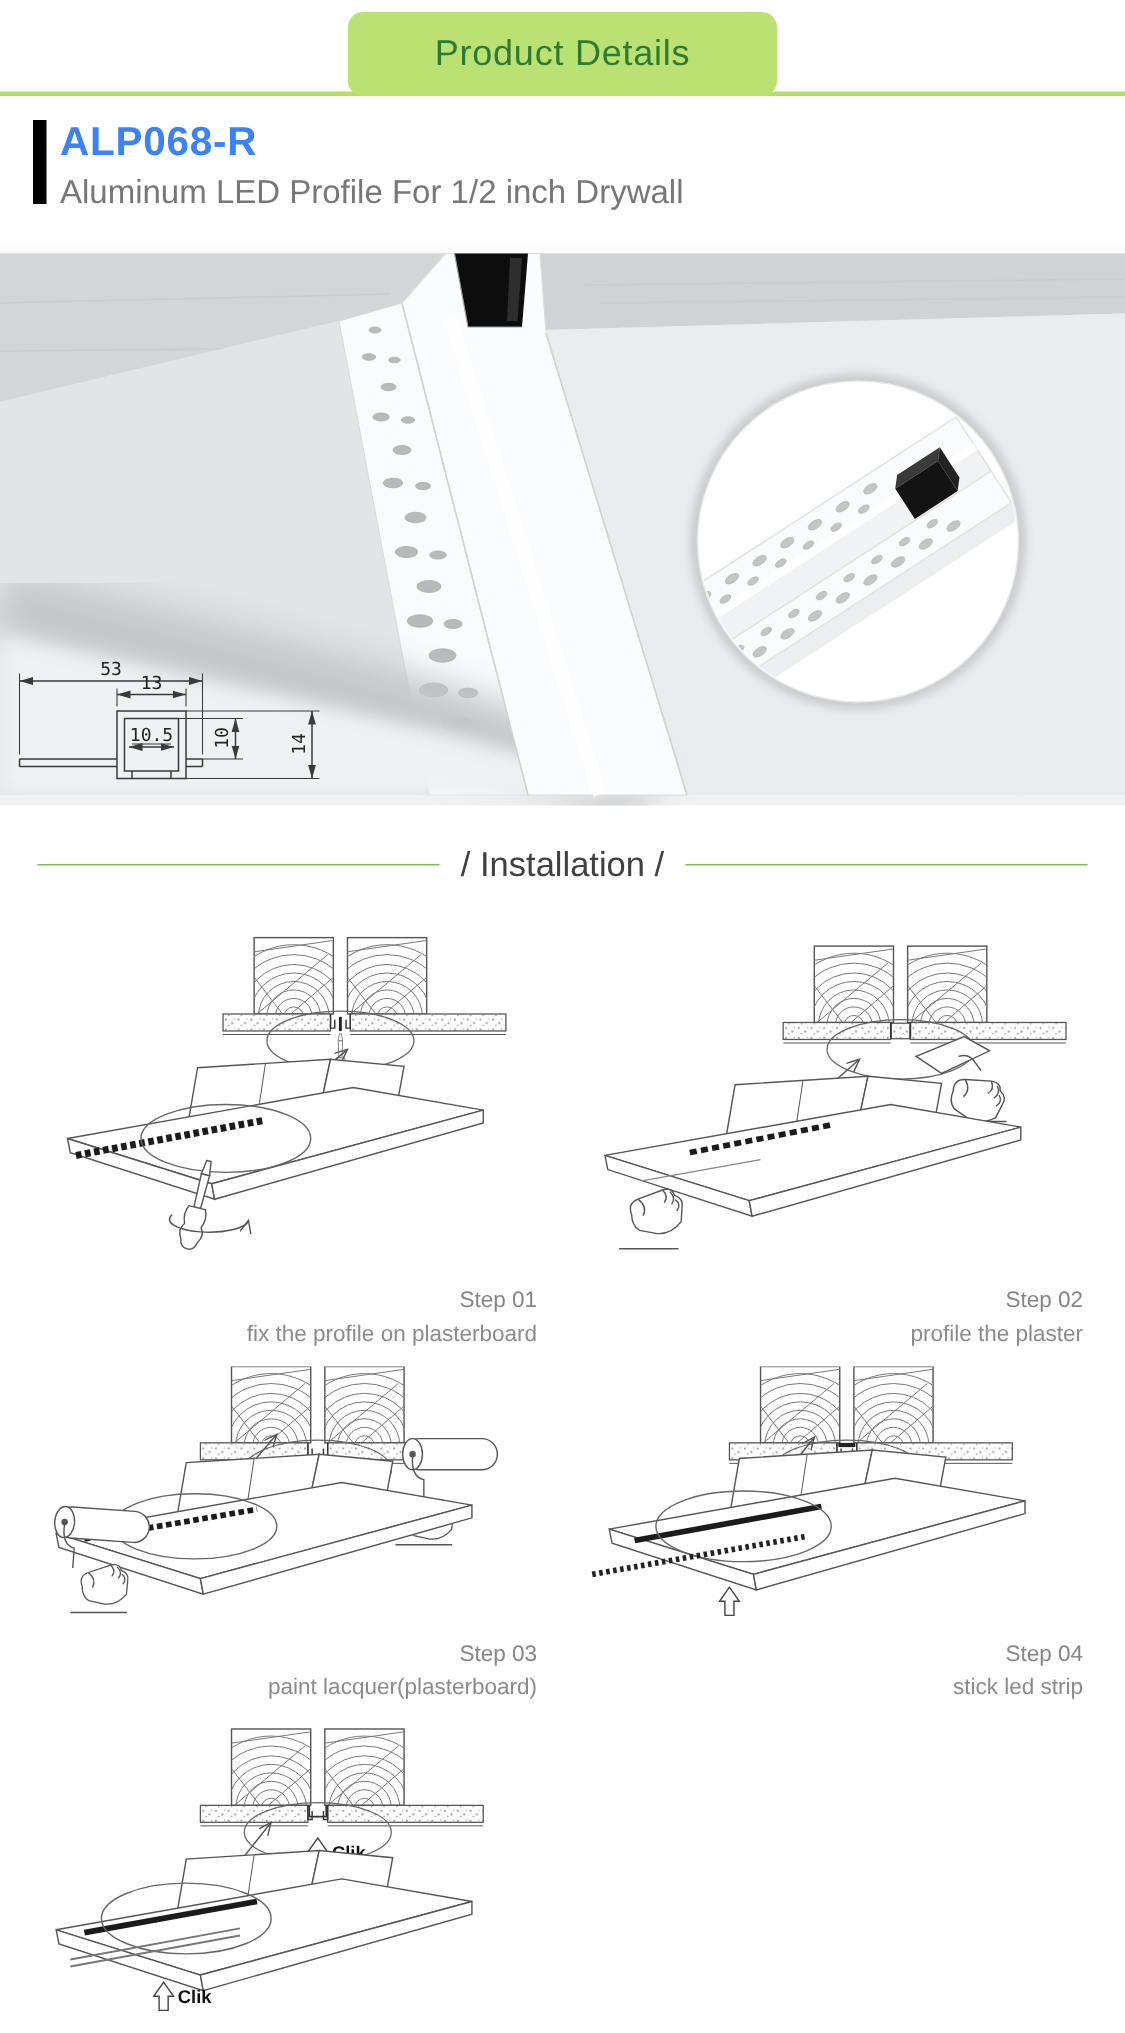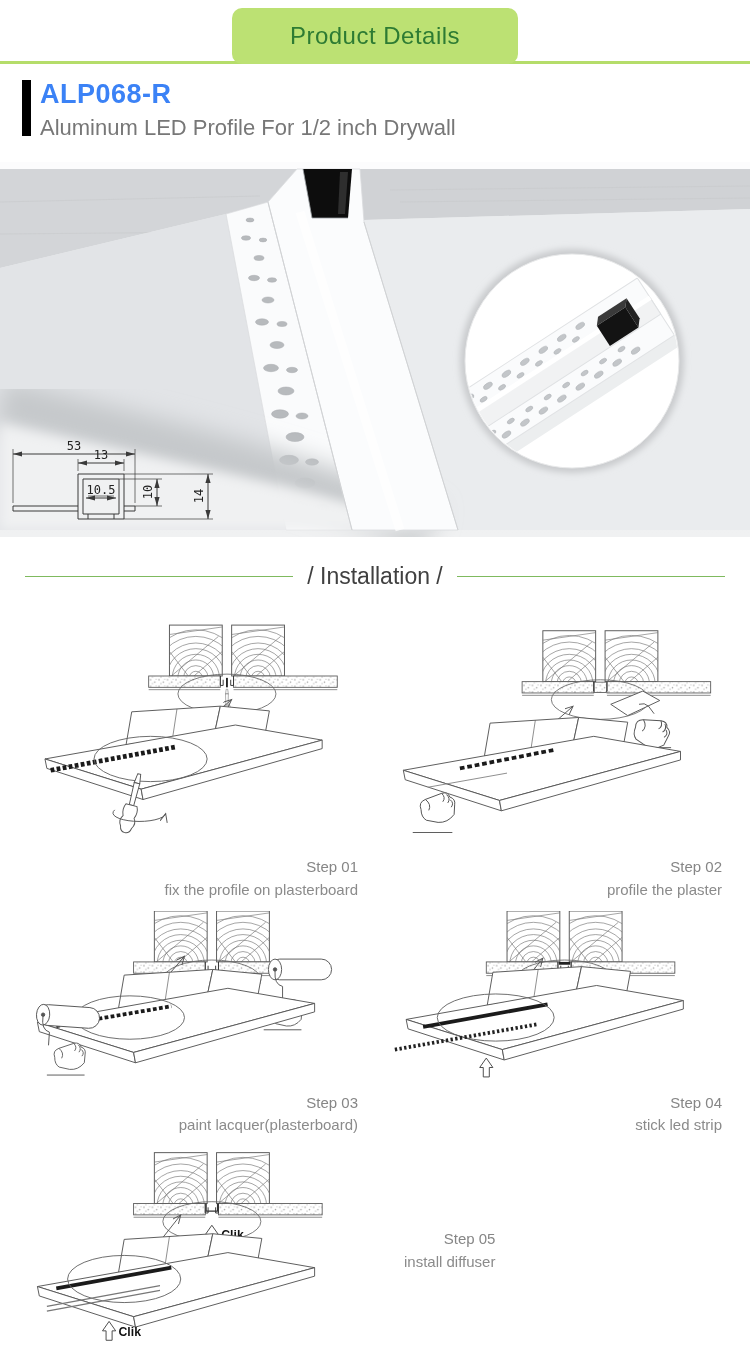--- a/index.html
+++ b/index.html
@@ -400,21 +400,15 @@
           <use href="#board"></use>
           <path d="M30,62 L152,40" stroke="#1b1b1b" stroke-width="4" fill="none"></path>
           <ellipse cx="102" cy="52" rx="60" ry="25" fill="none" stroke="#666"></ellipse>
           <path d="M20,86 L140,64 M20,81 L140,59" stroke="#777" stroke-width="1.4" fill="none"></path>
           <use href="#upArrow" transform="translate(86,106)"></use>
           <text class="clik" x="96" y="112">Clik</text>
         </g>
       </svg>
     </div>
 
-    <div class="center-caption">
-      <div class="caption">
-        <div class="lbl">Step 05</div>
-        <div>install diffuser</div>
-      </div>
-    </div>
 
   </div>
 </div>
 
 </body></html>

